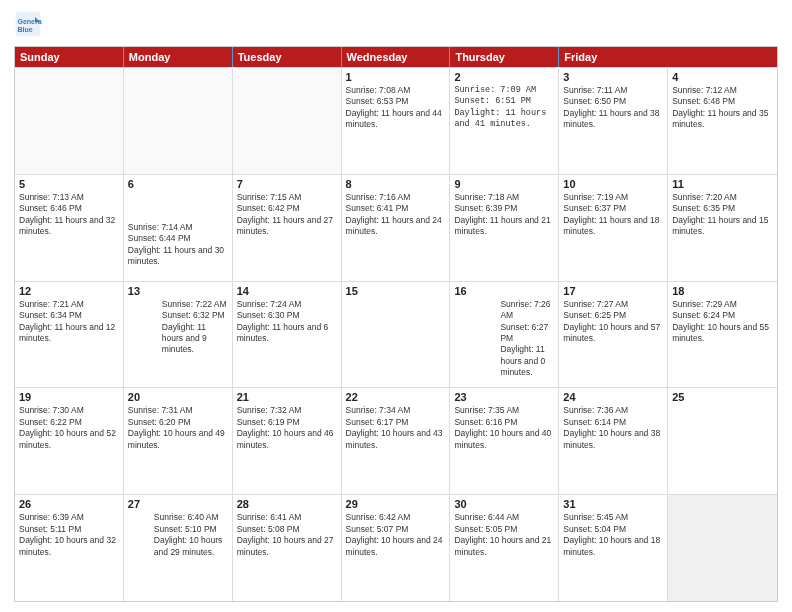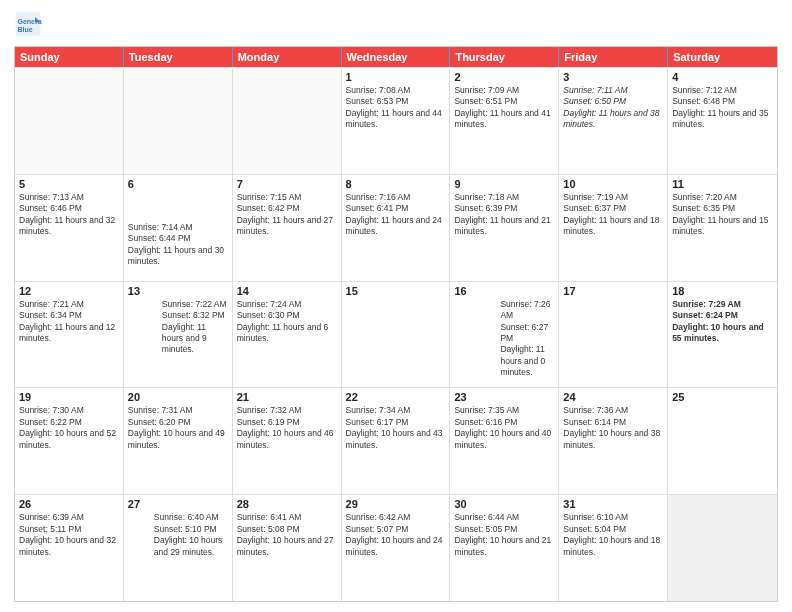--- a/index.html
+++ b/index.html
@@ -54,21 +54,21 @@
     }
     .calendar {
       flex: 1;
       display: flex;
       flex-direction: column;
       border: 1px solid #ccc;
     }
     .cal-header {
       display: grid;
       grid-template-columns: repeat(7, 1fr);
-      background: #ef4444;
+      background: #b91c1c;
     }
     .cal-header-cell {
       color: #fff;
       font-size: 11px;
       font-weight: bold;
       padding: 4px 5px;
       border-right: 1px solid #5a9ad0;
       text-align: left;
     }
     .cal-header-cell:last-child { border-right: none; }
@@ -126,47 +126,46 @@
     </div>
     <div class="title-block">
       <div class="month-title"></div>
       <div class="subtitle"></div>
     </div>
   </div>
 
   <div class="calendar">
     <div class="cal-header">
     <div class="cal-header-cell">Sunday</div>
+        <div class="cal-header-cell">Monday</div>
         <div class="cal-header-cell">Tuesday</div>
-        <div class="cal-header-cell">Monday</div>
         <div class="cal-header-cell">Wednesday</div>
         <div class="cal-header-cell">Thursday</div>
         <div class="cal-header-cell">Friday</div>
-        <div class="cal-header-cell">Saturday</div>
       </div>
     <div class="cal-body">
     <div class="cal-row">
           <div class="cal-cell empty"></div>
           <div class="cal-cell empty"></div>
           <div class="cal-cell empty"></div>
           <div class="cal-cell">
             <div class="day-num">1</div>
             <div class="cell-text" style="white-space: pre-line;">Sunrise: 7:08 AM
 Sunset: 6:53 PM
 Daylight: 11 hours and 44 minutes.</div>
           </div>
           <div class="cal-cell">
             <div class="day-num">2</div>
-            <div class="cell-text" style="white-space: pre-line;">Sunrise: 7:09 AM
+            <div class="cell-text" style="white-space: pre-line; font-family: Liberation Mono, monospace;">Sunrise: 7:09 AM
 Sunset: 6:51 PM
 Daylight: 11 hours and 41 minutes.</div>
           </div>
           <div class="cal-cell">
             <div class="day-num">3</div>
-            <div class="cell-text" style="white-space: pre-line; font-style: italic;">Sunrise: 7:11 AM
+            <div class="cell-text" style="white-space: pre-line;">Sunrise: 7:11 AM
 Sunset: 6:50 PM
 Daylight: 11 hours and 38 minutes.</div>
           </div>
           <div class="cal-cell">
             <div class="day-num">4</div>
             <div class="cell-text" style="white-space: pre-line;">Sunrise: 7:12 AM
 Sunset: 6:48 PM
 Daylight: 11 hours and 35 minutes.</div>
           </div>
         </div>
@@ -237,24 +236,27 @@
             <div class="day-num">15</div>
           </div>
           <div class="cal-cell">
             <div class="day-num">16</div>
             <div class="cell-text" style="white-space: pre-line; margin-left: 46px;">Sunrise: 7:26 AM
 Sunset: 6:27 PM
 Daylight: 11 hours and 0 minutes.</div>
           </div>
           <div class="cal-cell">
             <div class="day-num">17</div>
+            <div class="cell-text" style="white-space: pre-line;">Sunrise: 7:27 AM
+Sunset: 6:25 PM
+Daylight: 10 hours and 57 minutes.</div>
           </div>
           <div class="cal-cell">
             <div class="day-num">18</div>
-            <div class="cell-text" style="white-space: pre-line; font-weight: bold;">Sunrise: 7:29 AM
+            <div class="cell-text" style="white-space: pre-line;">Sunrise: 7:29 AM
 Sunset: 6:24 PM
 Daylight: 10 hours and 55 minutes.</div>
           </div>
         </div>
         <div class="cal-row">
           <div class="cal-cell">
             <div class="day-num">19</div>
             <div class="cell-text" style="white-space: pre-line;">Sunrise: 7:30 AM
 Sunset: 6:22 PM
 Daylight: 10 hours and 52 minutes.</div>
@@ -319,21 +321,21 @@
 Daylight: 10 hours and 24 minutes.</div>
           </div>
           <div class="cal-cell">
             <div class="day-num">30</div>
             <div class="cell-text" style="white-space: pre-line;">Sunrise: 6:44 AM
 Sunset: 5:05 PM
 Daylight: 10 hours and 21 minutes.</div>
           </div>
           <div class="cal-cell">
             <div class="day-num">31</div>
-            <div class="cell-text" style="white-space: pre-line;">Sunrise: 6:10 AM
+            <div class="cell-text" style="white-space: pre-line;">Sunrise: 5:45 AM
 Sunset: 5:04 PM
 Daylight: 10 hours and 18 minutes.</div>
           </div>
           <div class="cal-cell empty shaded"></div>
         </div>
       </div>
   </div>
 </div>
 
 </body></html>

